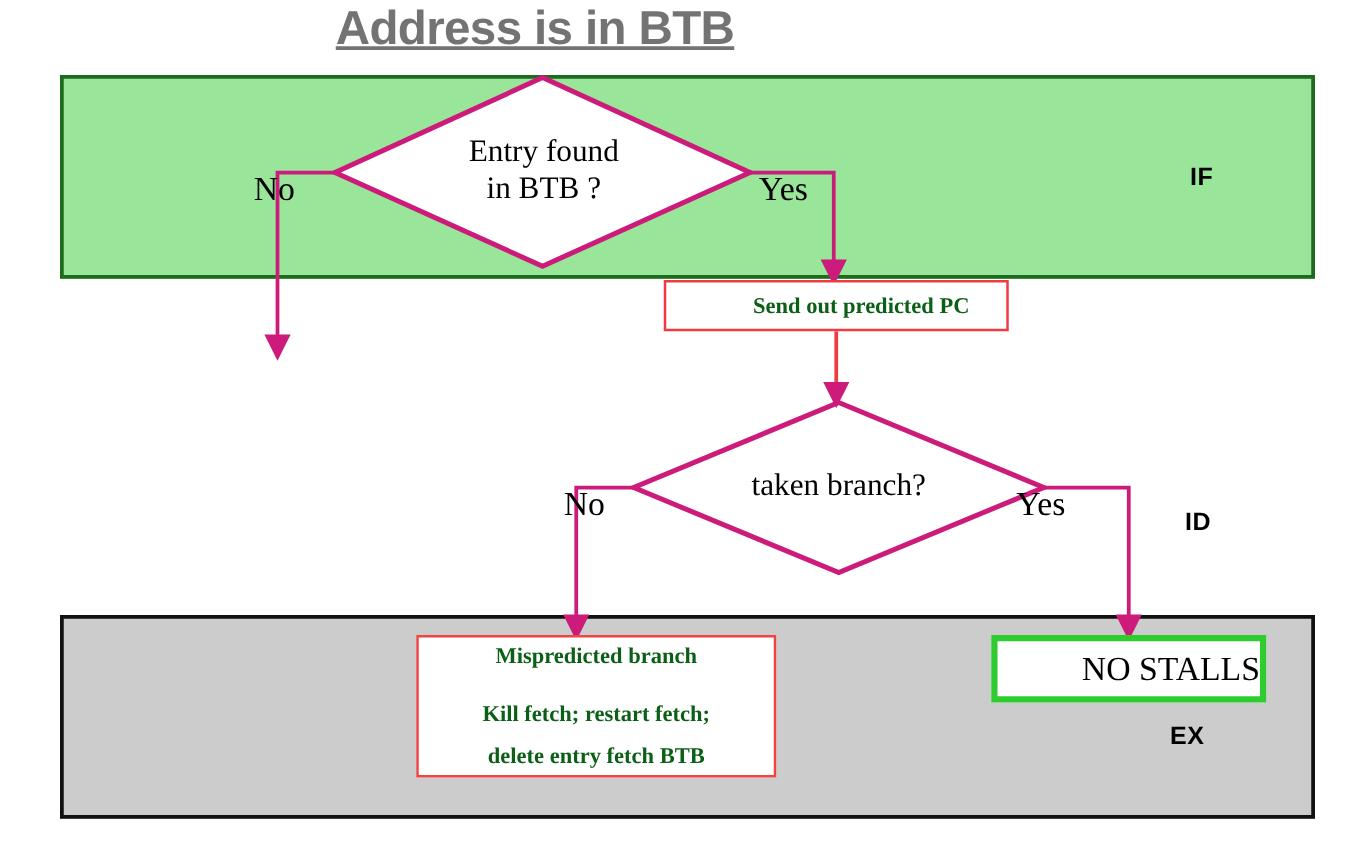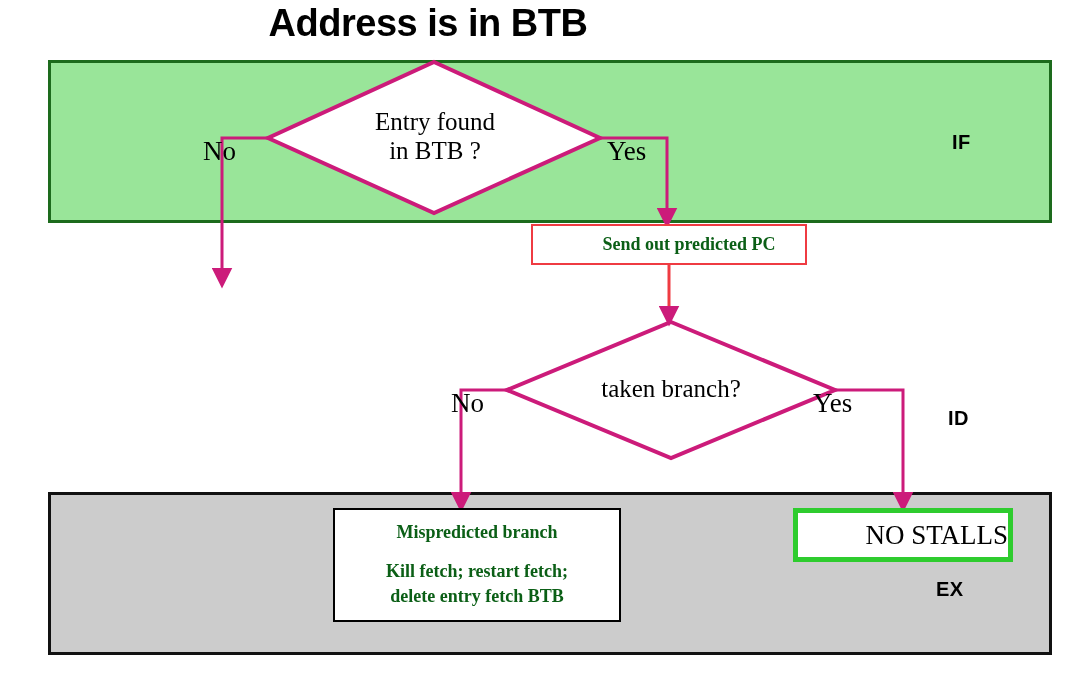--- a/index.html
+++ b/index.html
@@ -29,23 +29,24 @@
   
   .title {
     position: absolute;
     left: 0;
     top: 2px;
     width: 856px;
     text-align: center;
     font-family: "Liberation Sans", sans-serif;
     font-weight: bold;
     font-size: 38px;
-    color: #000000;
+    color: #737373;
     letter-spacing: -0.5px;
     white-space: nowrap;
+    text-decoration: underline;
   }
 
   
   .band {
     position: absolute;
     box-sizing: border-box;
   }
   .band-if {
     left: 48px;
     top: 60px;
@@ -132,23 +133,24 @@
     width: 276px;
     height: 41px;
     border: 2px solid #ef3b42;
     font-size: 18px;
   }
   .box-mispredict {
     left: 333px;
     top: 508px;
     width: 288px;
     height: 114px;
-    border: 2px solid #000000;
+    border: 2px solid #ef4444;
     font-size: 18px;
     padding: 4px 6px;
+    justify-content: space-between;
   }
   .box-mispredict .line-1 { margin-bottom: 16px; }
   .box-mispredict .line-2 { line-height: 1.35; }
   .box-nostalls {
     left: 793px;
     top: 508px;
     width: 220px;
     height: 54px;
     border: 5px solid #2ecc2e;
     font-family: "Liberation Serif", serif;

